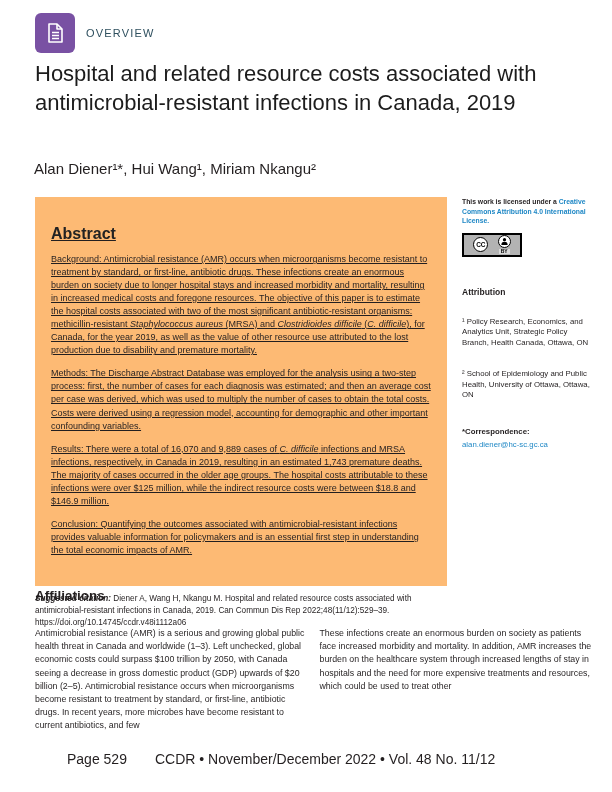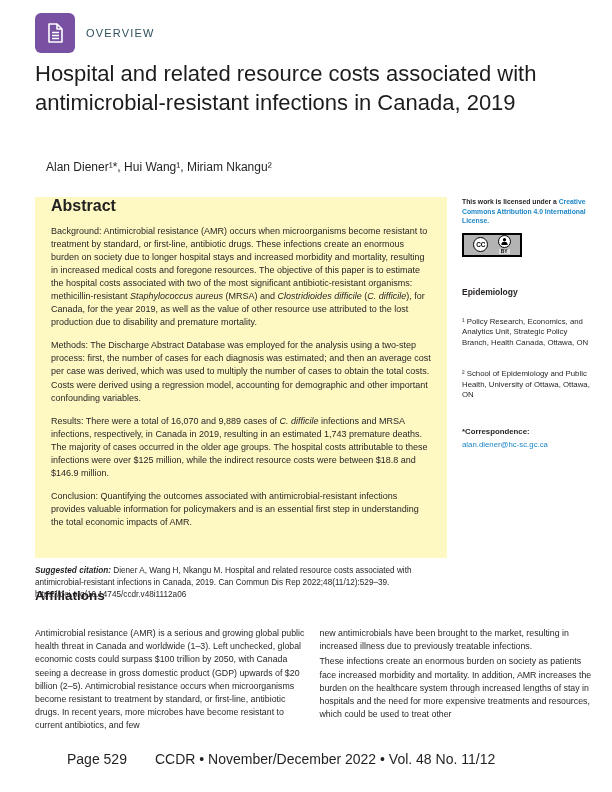--- a/index.html
+++ b/index.html
@@ -12,25 +12,25 @@
   .bd { font-weight:bold; }
   .lnk { color:#1e87c5; }
 
   .header { position:absolute; top:13px; left:35px; display:flex; align-items:center; gap:11px; }
   .doc-icon { width:40px; height:40px; background:#7951a3; border-radius:6px;
               display:flex; align-items:center; justify-content:center; }
   .category { font-size:11px; letter-spacing:1.2px; color:#2e4f5e; }
 
   .title { position:absolute; top:60px; left:35px; width:552px;
            font-size:22px; line-height:1.3; font-weight:400; color:#1c1c1c; }
-  .authors { position:absolute; top:160px; left:46px; font-size:12px; color:#231f20; }
+  .authors { position:absolute; top:160px; left:34px; font-size:15px; color:#231f20; }
 
   .content { position:absolute; top:197px; left:35px; width:557px; display:flex; gap:15px; }
   .main-col { width:412px; }
-  .abstract-box { background:#fef9c3; padding:0 16px 13px 16px; }
+  .abstract-box { background:#fdba74; padding:28px 16px 13px 16px;text-decoration:underline; }
   .abstract-box h2 { font-size:16px; font-weight:700; color:#222; margin-bottom:10px; }
   .abstract-box p { font-size:9px; line-height:1.45; margin-bottom:10px; }
   .abstract-box p:last-child { margin-bottom:16px; }
   .citation-block { margin-top:7px; font-size:8.2px; line-height:1.45; }
   .keywords-block { font-size:8.2px; line-height:1.45; }
 
   .sidebar { width:130px; }
   .license { font-size:6.8px; line-height:1.4; font-weight:700; }
   .cc-badge { margin-top:7px; width:60px; height:24px; border:2px solid #000;
               background:#b3b3b3; display:flex; align-items:center; justify-content:space-evenly; }
@@ -96,36 +96,35 @@
         <div class="by-wrap">
           <div class="cc-circle">
             <svg width="9" height="9" viewBox="0 0 10 10">
               <circle cx="5" cy="3" r="1.8" fill="#000"></circle>
               <path d="M1.5 9 Q1.5 5.3 5 5.3 Q8.5 5.3 8.5 9 Z" fill="#000"></path>
             </svg>
           </div>
           <div class="by-label">BY</div>
         </div>
       </div>
-      <h3 class="aff-heading">Epidemiology</h3>
+      <h3 class="aff-heading">Attribution</h3>
       <p class="aff">¹ Policy Research, Economics, and Analytics Unit, Strategic Policy Branch, Health Canada, Ottawa, ON</p>
       <p class="aff">² School of Epidemiology and Public Health, University of Ottawa, Ottawa, ON</p>
       <p class="corr-label">*Correspondence:</p>
       <a class="email" href="#">alan.diener@hc-sc.gc.ca</a>
     </aside>
   </div>
 
   <h2 class="intro-heading">Affiliations</h2>
 
   <div class="columns">
     <div class="col">
       <p>Antimicrobial resistance (AMR) is a serious and growing global public health threat in Canada and worldwide (1–3). Left unchecked, global economic costs could surpass $100 trillion by 2050, with Canada seeing a decrease in gross domestic product (GDP) upwards of $20 billion (2–5). Antimicrobial resistance occurs when microorganisms become resistant to treatment by standard, or first-line, antibiotic drugs. In recent years, more microbes have become resistant to current antibiotics, and few</p>
     </div>
     <div class="col">
-      <p>new antimicrobials have been brought to the market, resulting in increased illness due to previously treatable infections.</p>
       <p>These infections create an enormous burden on society as patients face increased morbidity and mortality. In addition, AMR increases the burden on the healthcare system through increased lengths of stay in hospitals and the need for more expensive treatments and resources, which could be used to treat other</p>
     </div>
   </div>
 
   <div class="footer">
     <span>Page 529</span>
     <span>CCDR • November/December 2022 • Vol. 48 No. 11/12</span>
   </div>
 
 </div>

